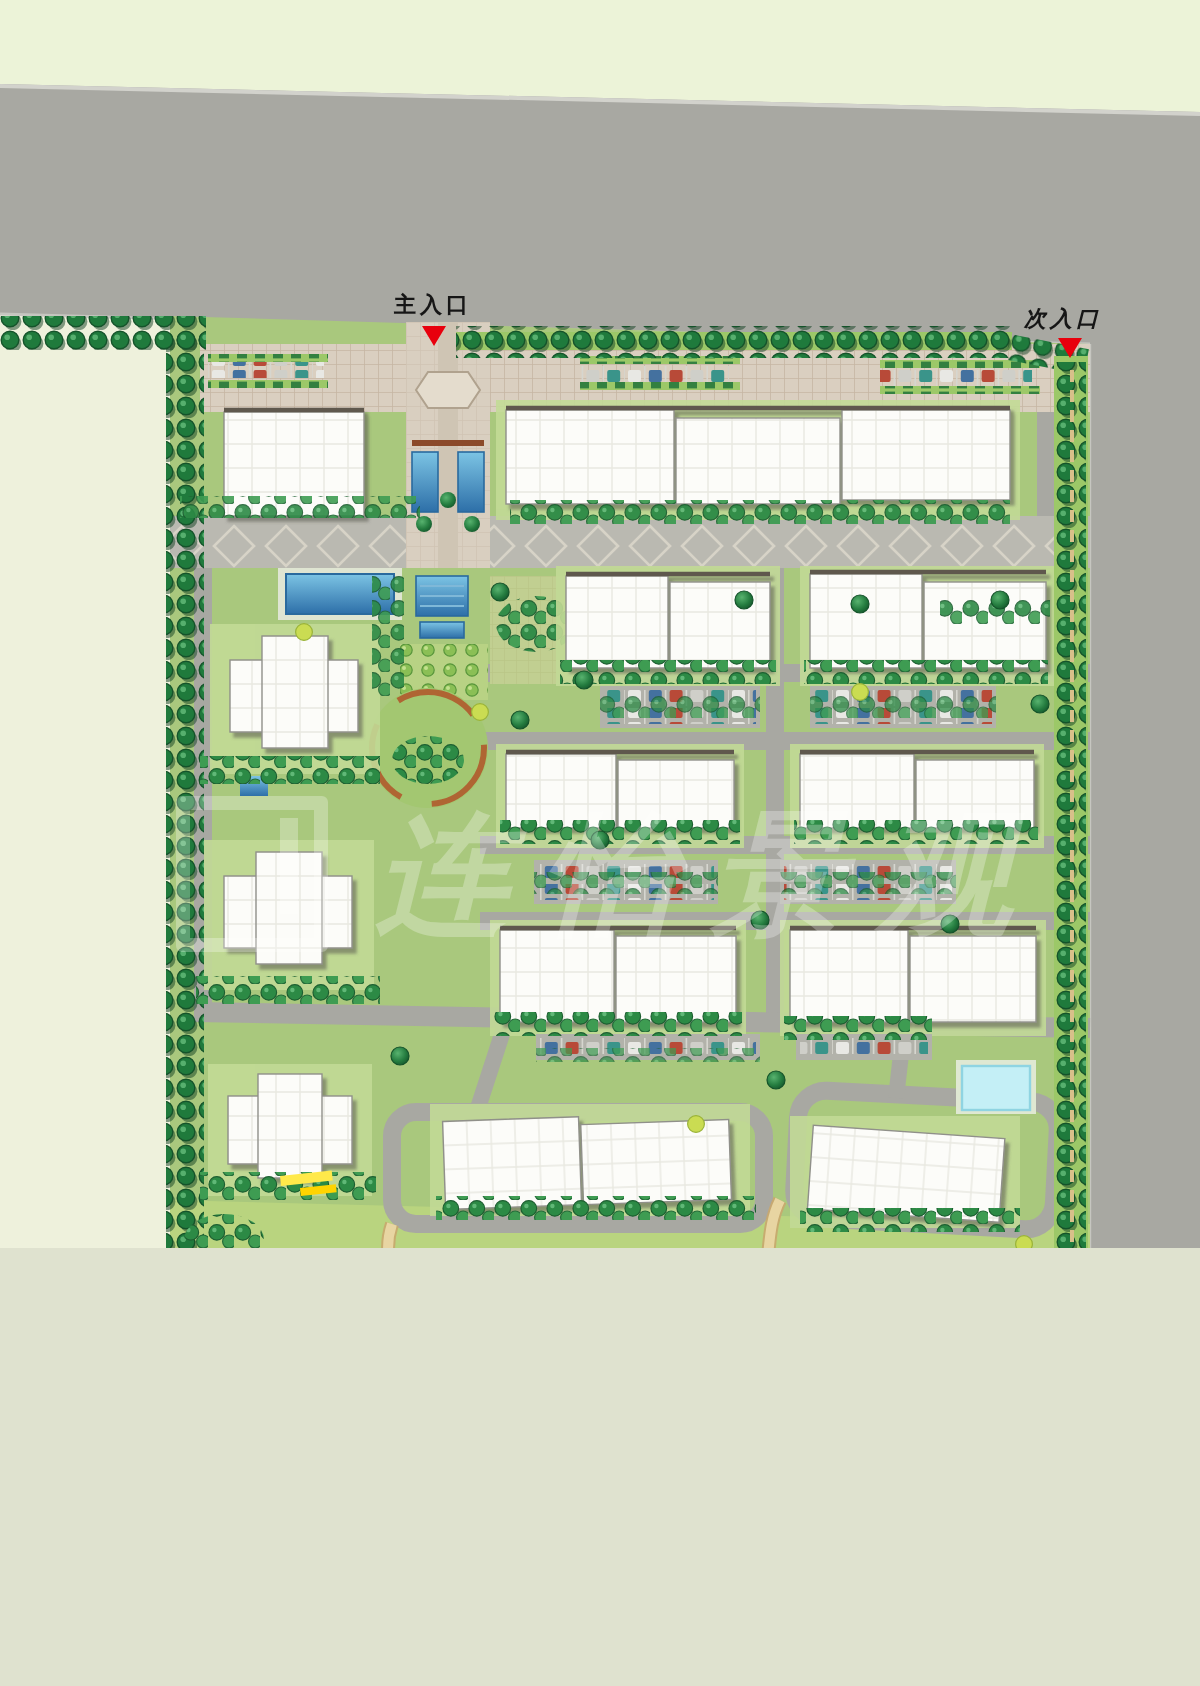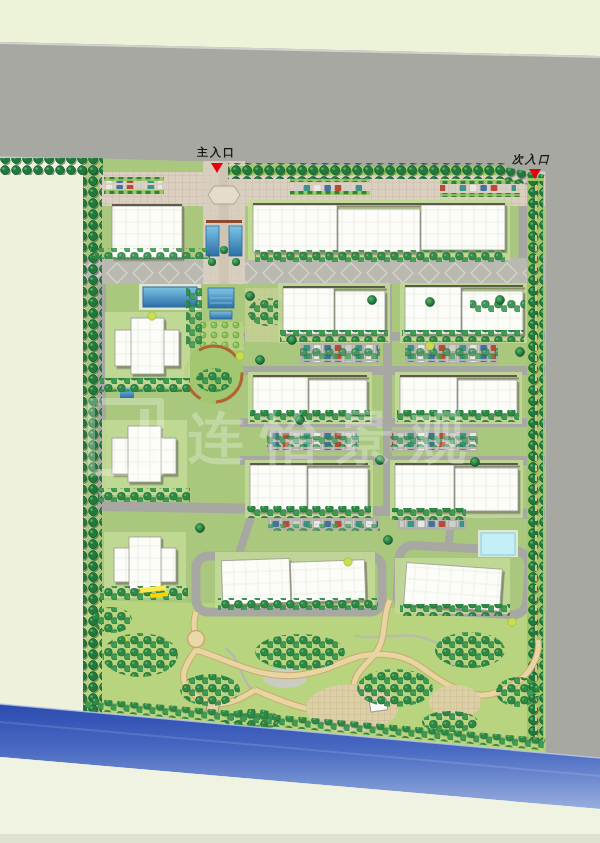--- a/index.html
+++ b/index.html
@@ -1,30 +1,30 @@
 <!DOCTYPE html>
 <html><head>
 <meta charset="utf-8">
 <style>
   html,body{margin:0;padding:0;background:#dfe2cf;}
-  .canvas{position:relative;width:600px;height:834px;background:#eef1dc;overflow:hidden;
+  .canvas{position:relative;width:600px;height:624px;background:#eef1dc;overflow:hidden;
           font-family:"DejaVu Sans",sans-serif;}
   svg{position:absolute;left:0;top:0;}
   .entrance-label{position:absolute;font-weight:bold;font-size:11px;color:#161616;
                   letter-spacing:2px;font-family:"DejaVu Sans",sans-serif;white-space:nowrap;}
   .tri{position:absolute;width:0;height:0;border-left:6.5px solid transparent;
        border-right:6.5px solid transparent;border-top:10px solid #e8000d;}
   .watermark{position:absolute;left:88px;top:398px;display:flex;align-items:center;gap:24px;
              pointer-events:none;}
   .wm-logo{width:62px;height:64px;border:7px solid rgba(255,255,255,0.28);border-radius:3px;
            position:relative;}
   .wm-logo .bar{position:absolute;right:8px;top:4px;width:9px;height:48px;
                 background:rgba(255,255,255,0.28);}
-  .wm-text{font-family:"DejaVu Serif",serif;font-weight:bold;font-size:56px;line-height:1;
-           color:rgba(255,255,255,0.28);letter-spacing:18px;white-space:nowrap;}
+  .wm-text{font-family:"DejaVu Serif",serif;font-weight:bold;font-size:66px;line-height:1;
+           color:rgba(255,255,255,0.28);letter-spacing:18px;white-space:nowrap;font-style:italic;}
 </style>
 </head>
 <body>
 
 <div class="canvas">
 
 <svg width="600" height="843" viewBox="0 0 600 843">
   <defs>
     <pattern id="patTree" width="11" height="11" patternUnits="userSpaceOnUse">
       <circle cx="6.4" cy="6.8" r="4.3" fill="#123f22" opacity="0.5"></circle>

